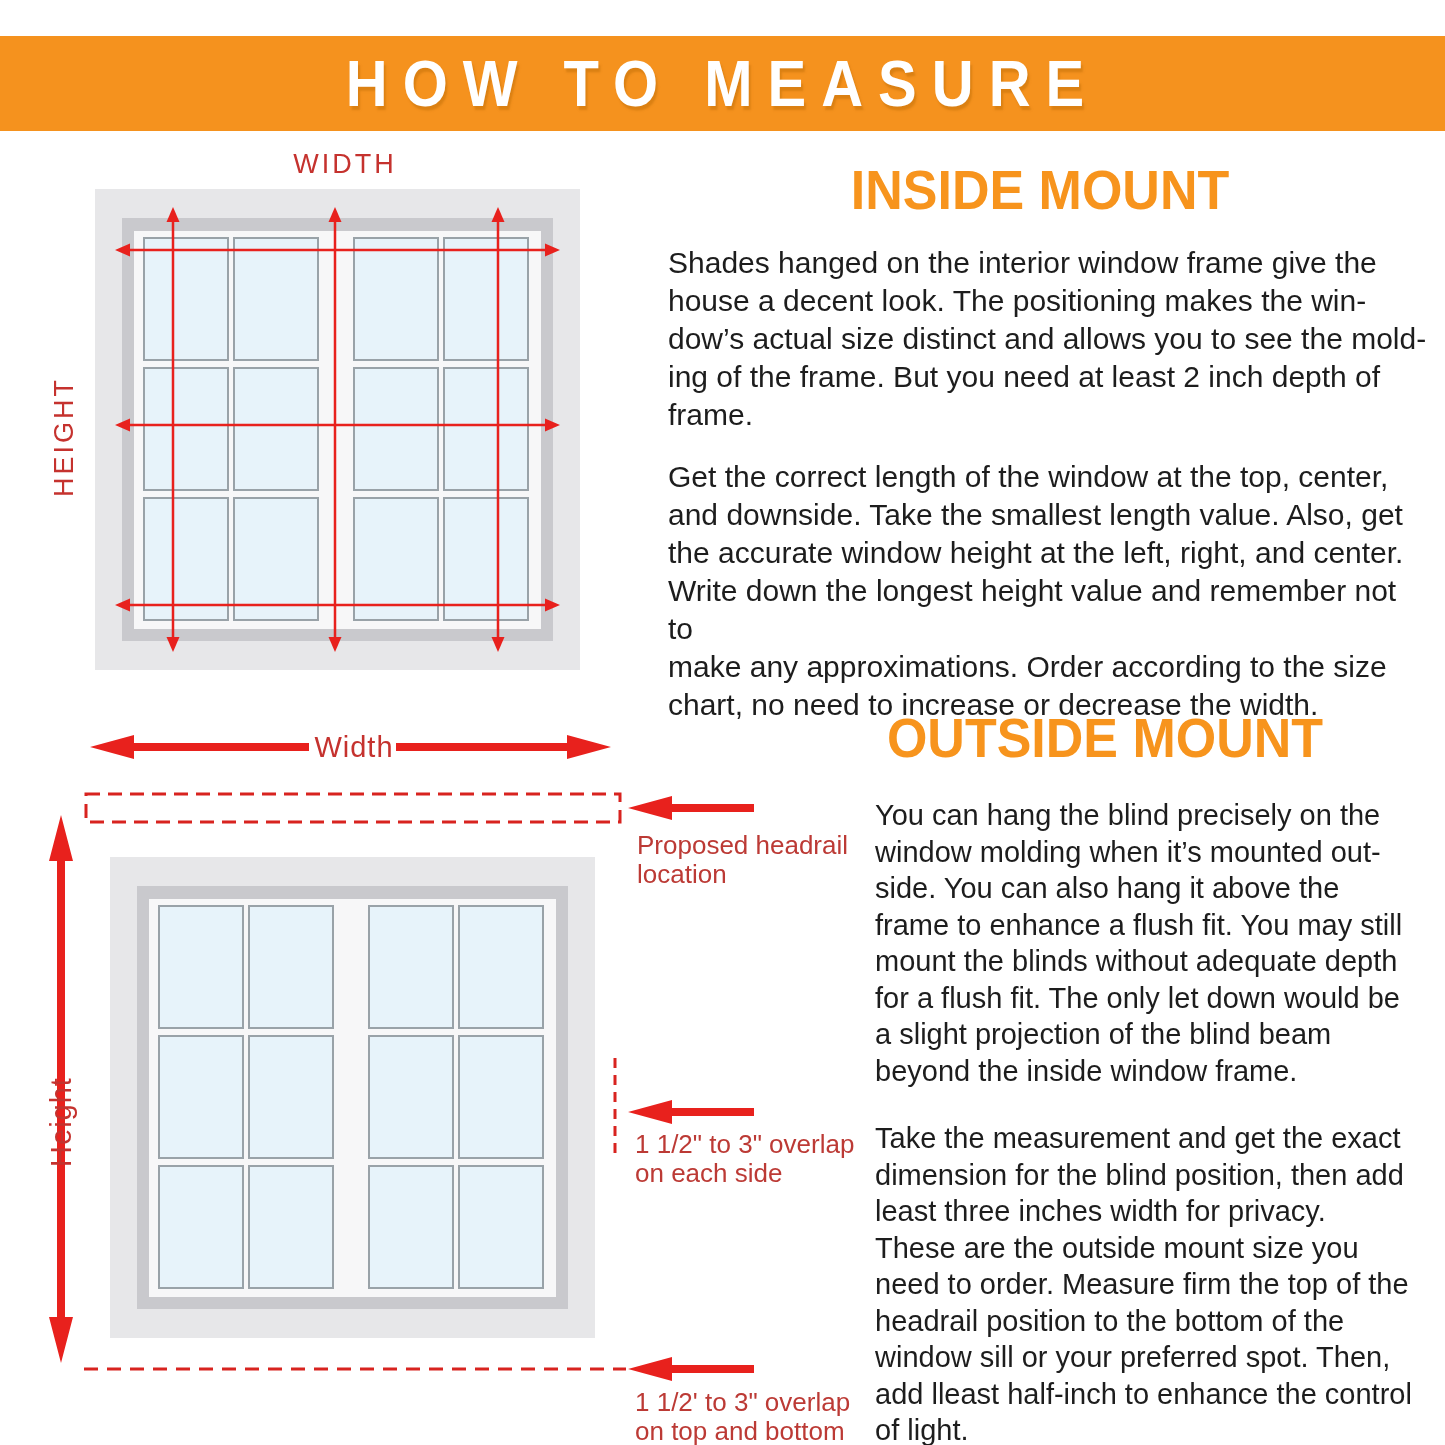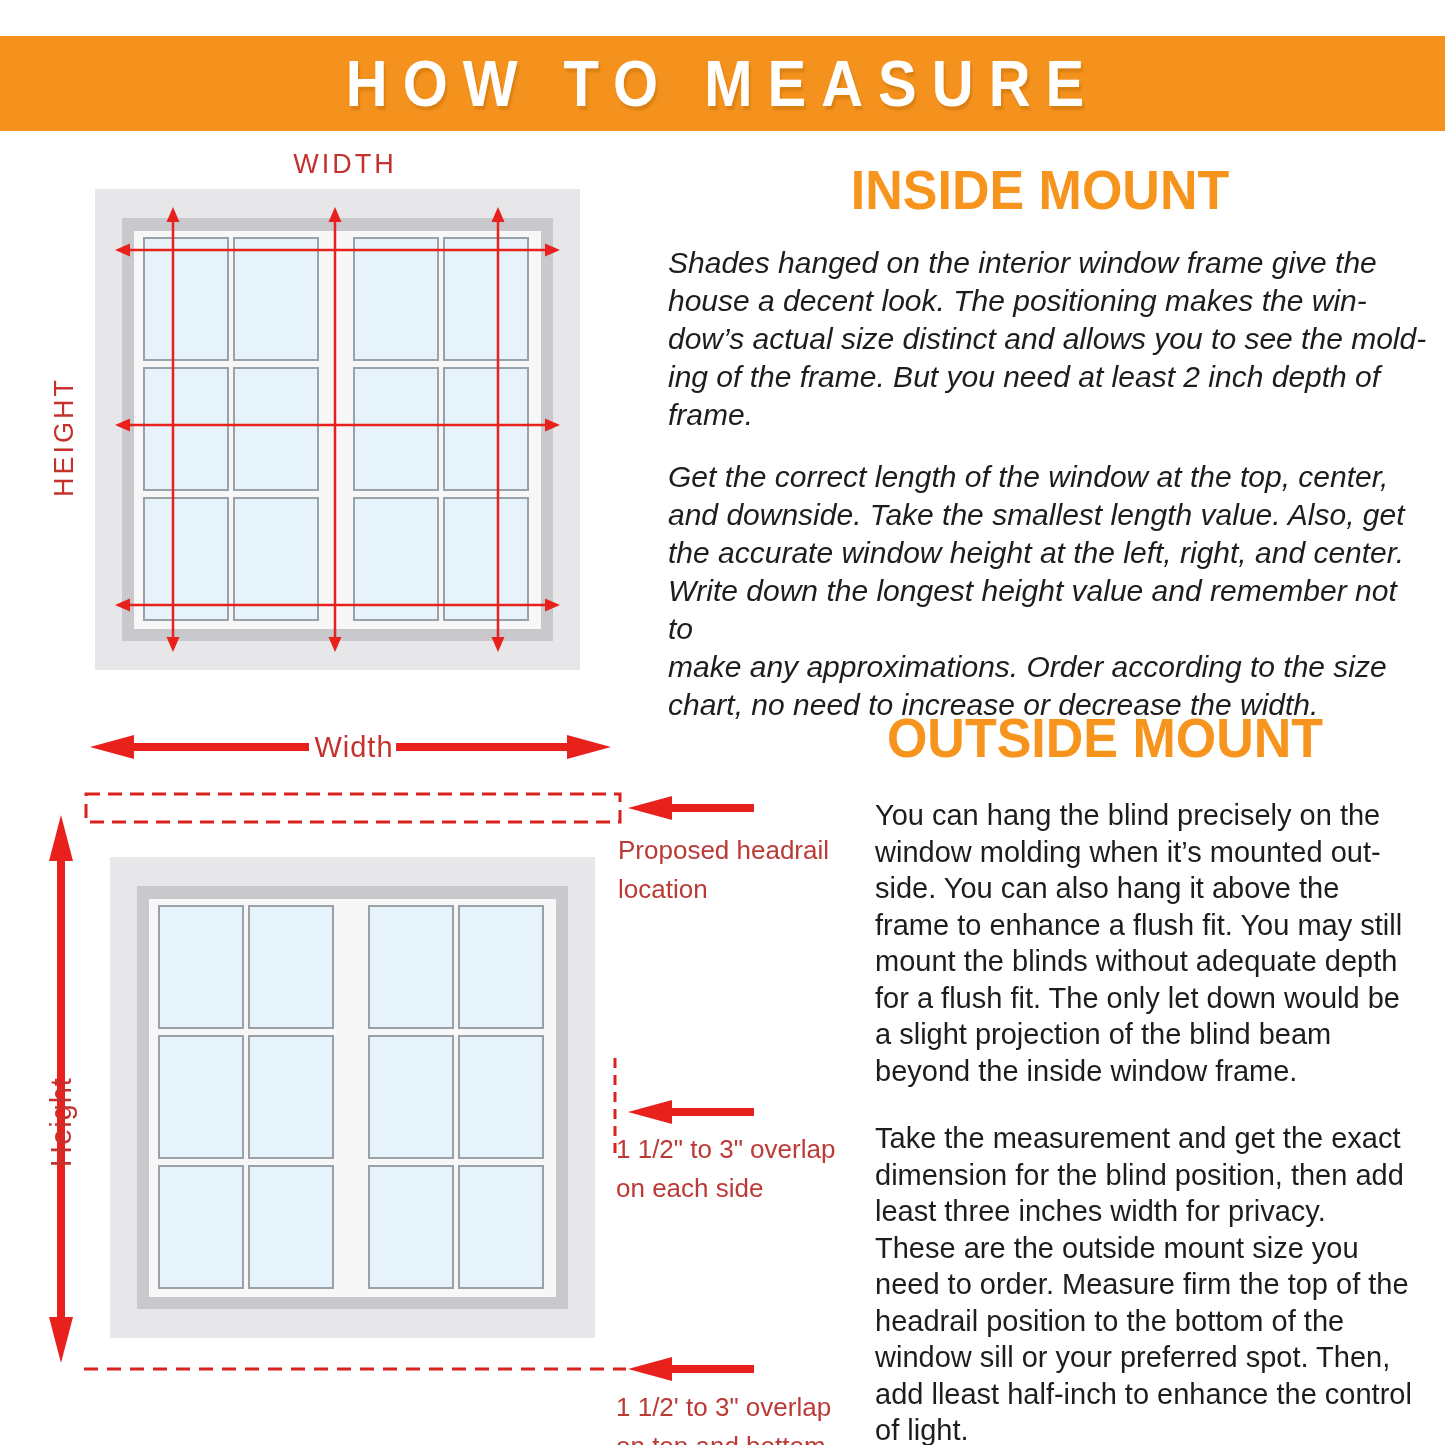--- a/index.html
+++ b/index.html
@@ -21,33 +21,34 @@
   }
 
   
   .mount-heading{
     color:var(--heading-orange);font-size:52px;font-weight:700;letter-spacing:0px;
     text-align:center;white-space:nowrap;transform:scaleY(1.05);
   }
 
   
   .para{white-space:pre-line;color:var(--body-text);}
-  .para-inside{font-size:30px;line-height:38px;width:760px;font-style:italic;}
+  .para-inside{font-size:30px;line-height:38px;width:760px;}
   .para-outside{font-size:29px;line-height:36.5px;width:580px;}
 
   
   .red-label{color:var(--label-red);text-align:center;white-space:nowrap;}
   .label-caps{font-size:27px;letter-spacing:3px;}
   .label-mixed{font-size:29px;letter-spacing:1px;}
   .rot{transform:rotate(-90deg);transform-origin:center center;}
 
   
   .note{
-    color:var(--annotation-red);font-size:26px;line-height:39px;
+    color:var(--annotation-red);font-size:26px;line-height:29px;
     white-space:pre-line;
+    margin-left:19px;
   }
 
   
   .win-outer{fill:var(--frame-gray);}
   .win-bevel{fill:var(--bevel-gray);}
   .win-inner{fill:var(--inner-white);}
   .pane{fill:var(--pane-blue);stroke:var(--pane-stroke);stroke-width:2;}
 
   
   .m-line{stroke:var(--arrow-red);stroke-width:2.5;}

